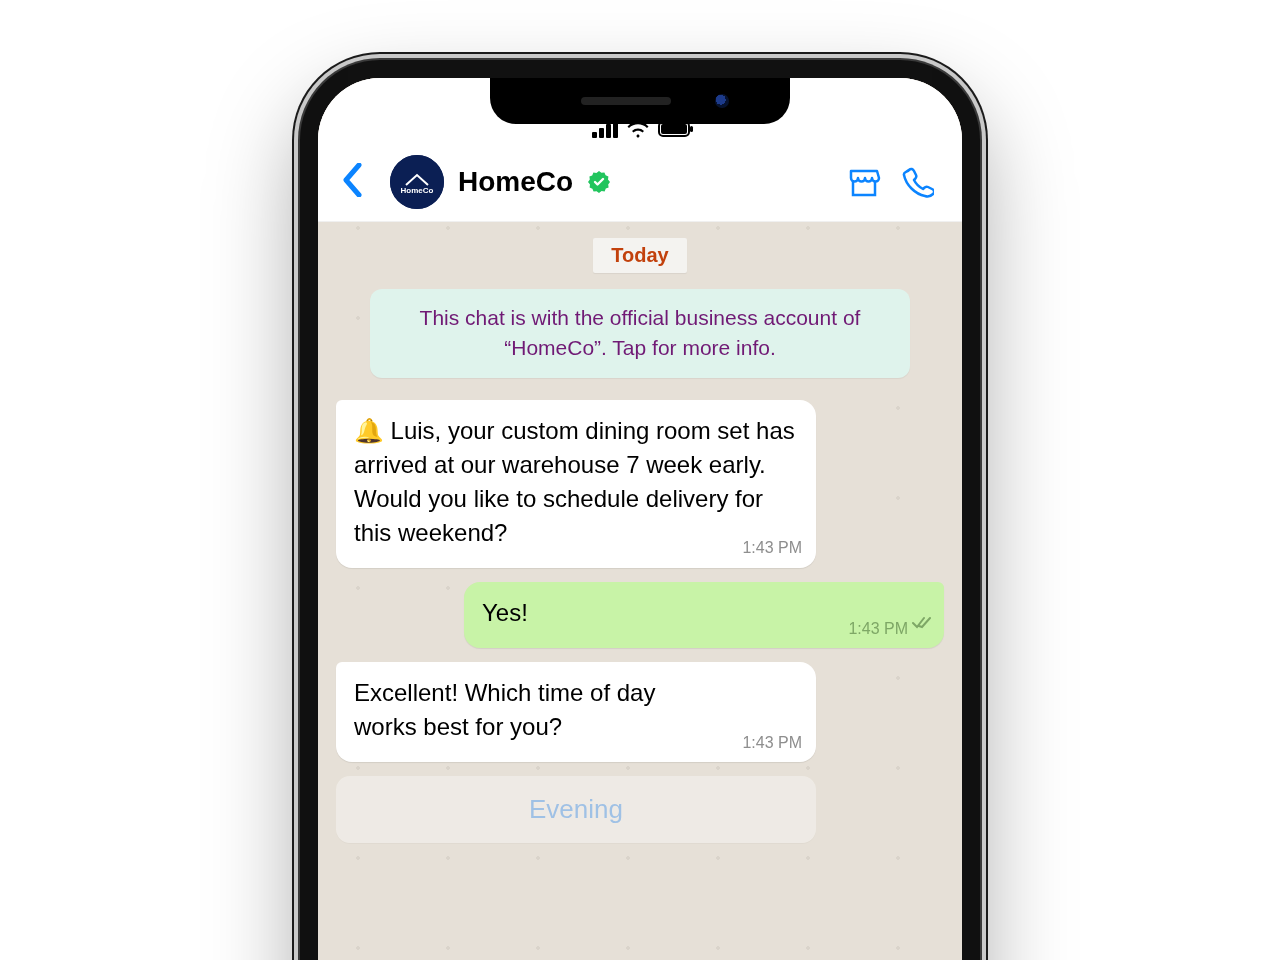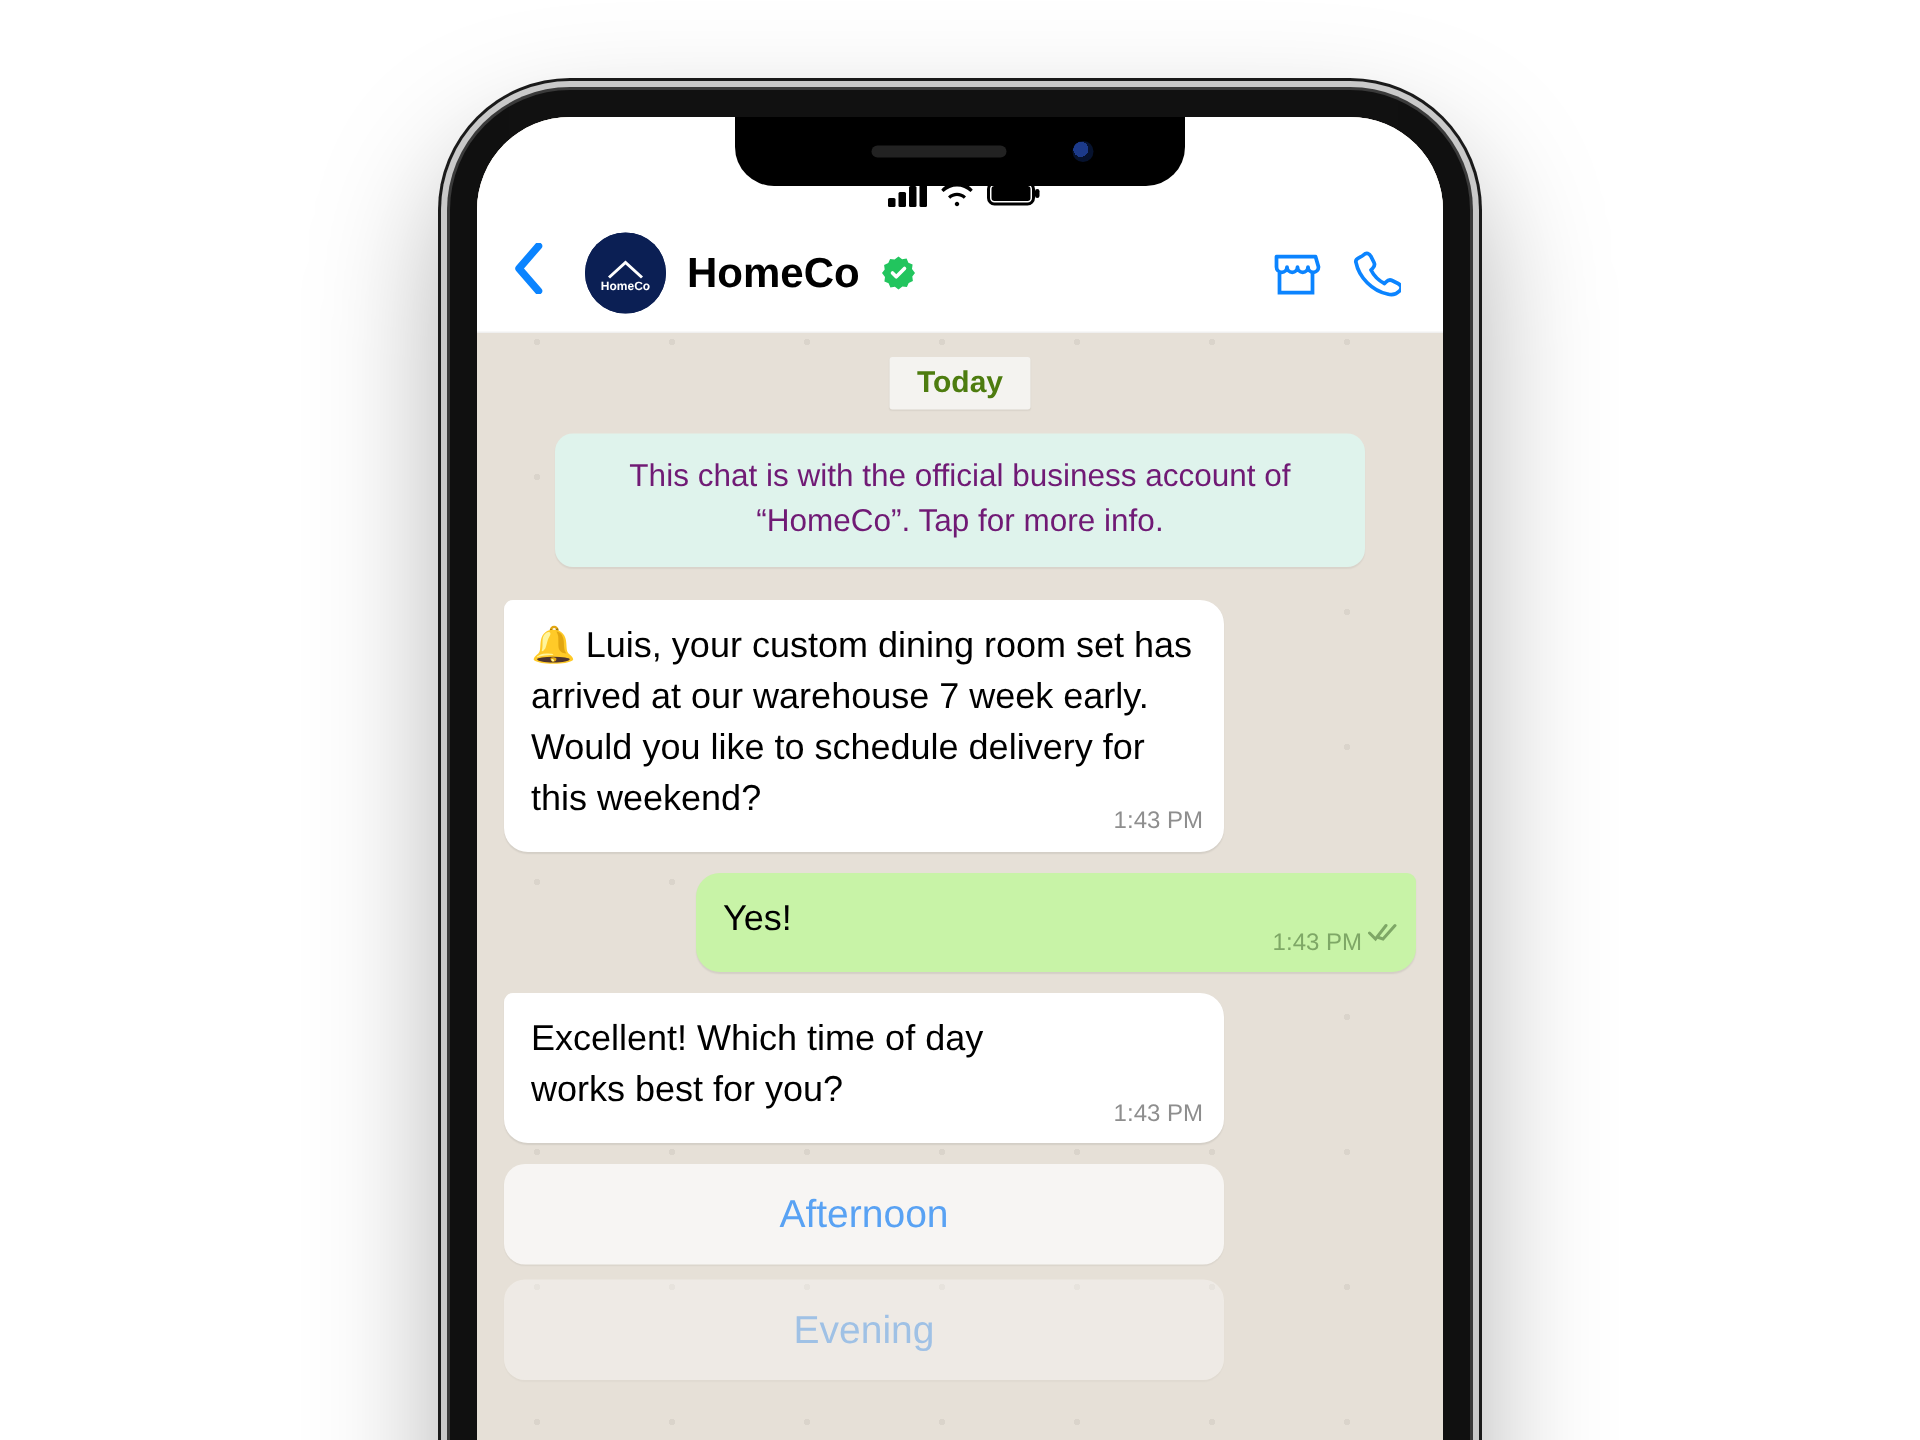--- a/index.html
+++ b/index.html
@@ -141,21 +141,21 @@
       overflow: hidden;
     }
     .date-pill {
       margin: 0 auto 16px auto;
       width: fit-content;
       background: #f4f3f0;
       padding: 6px 18px;
       border-radius: 2px;
       font-size: 20px;
       font-weight: 600;
-      color: #4d7c0f;
+      color: #c2410c;
       box-shadow: 0 1px 1px rgba(0,0,0,0.06);
     }
     .info-bubble {
       margin: 0 auto 22px auto;
       max-width: 540px;
       background: #dff3ec;
       padding: 14px 20px;
       border-radius: 12px;
       font-size: 21px;
       line-height: 1.45;
@@ -307,19 +307,18 @@
             </svg>
         </span>
       </div>
 
       <div class="bubble incoming" style="padding-right:119px;">
         <span>Excellent! Which time of day works best for you?</span>
         <span class="time">1:43 PM</span>
       </div>
 
       <div class="quick-replies">
-        <div class="quick-reply" style="opacity:.7">Afternoon</div>
         <div class="quick-reply" style="opacity:.35">Evening</div>
       </div>
     </div>
 
   </div>
 </div>
 
 </body></html>

